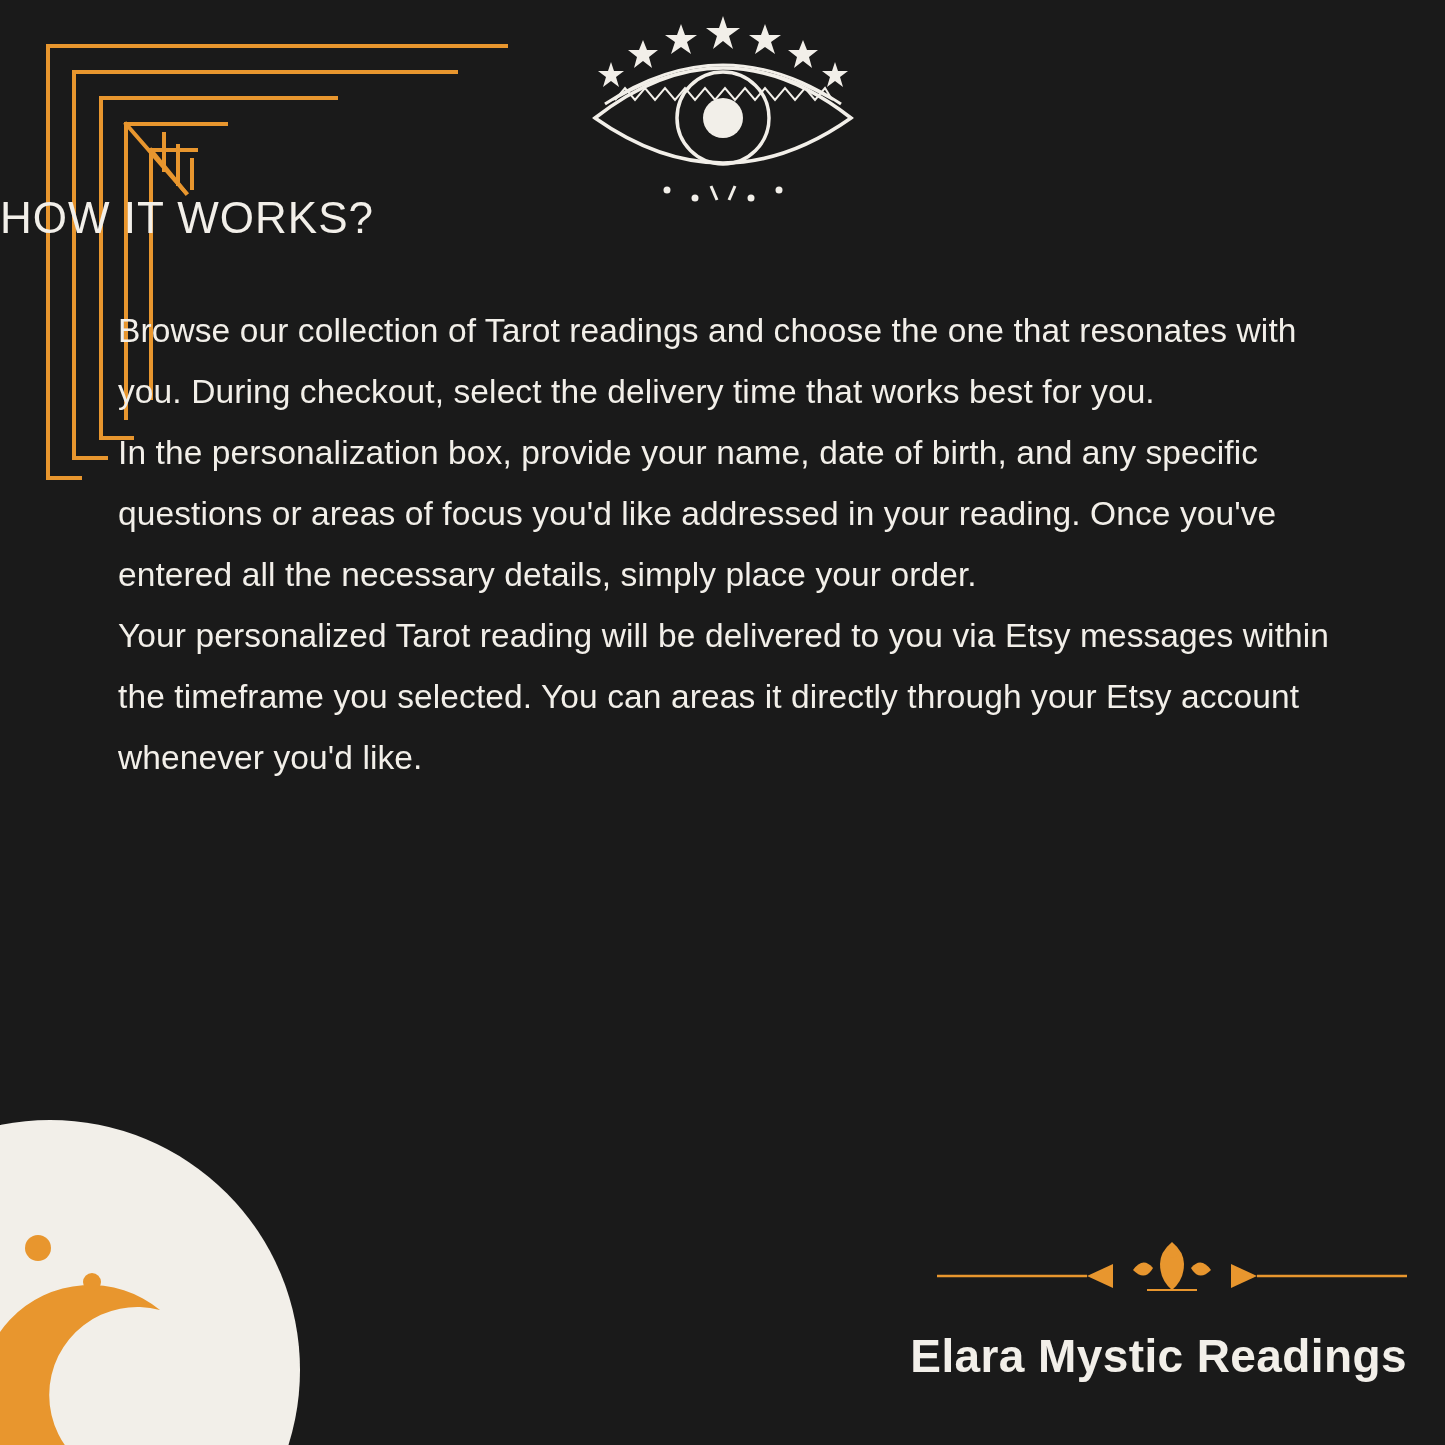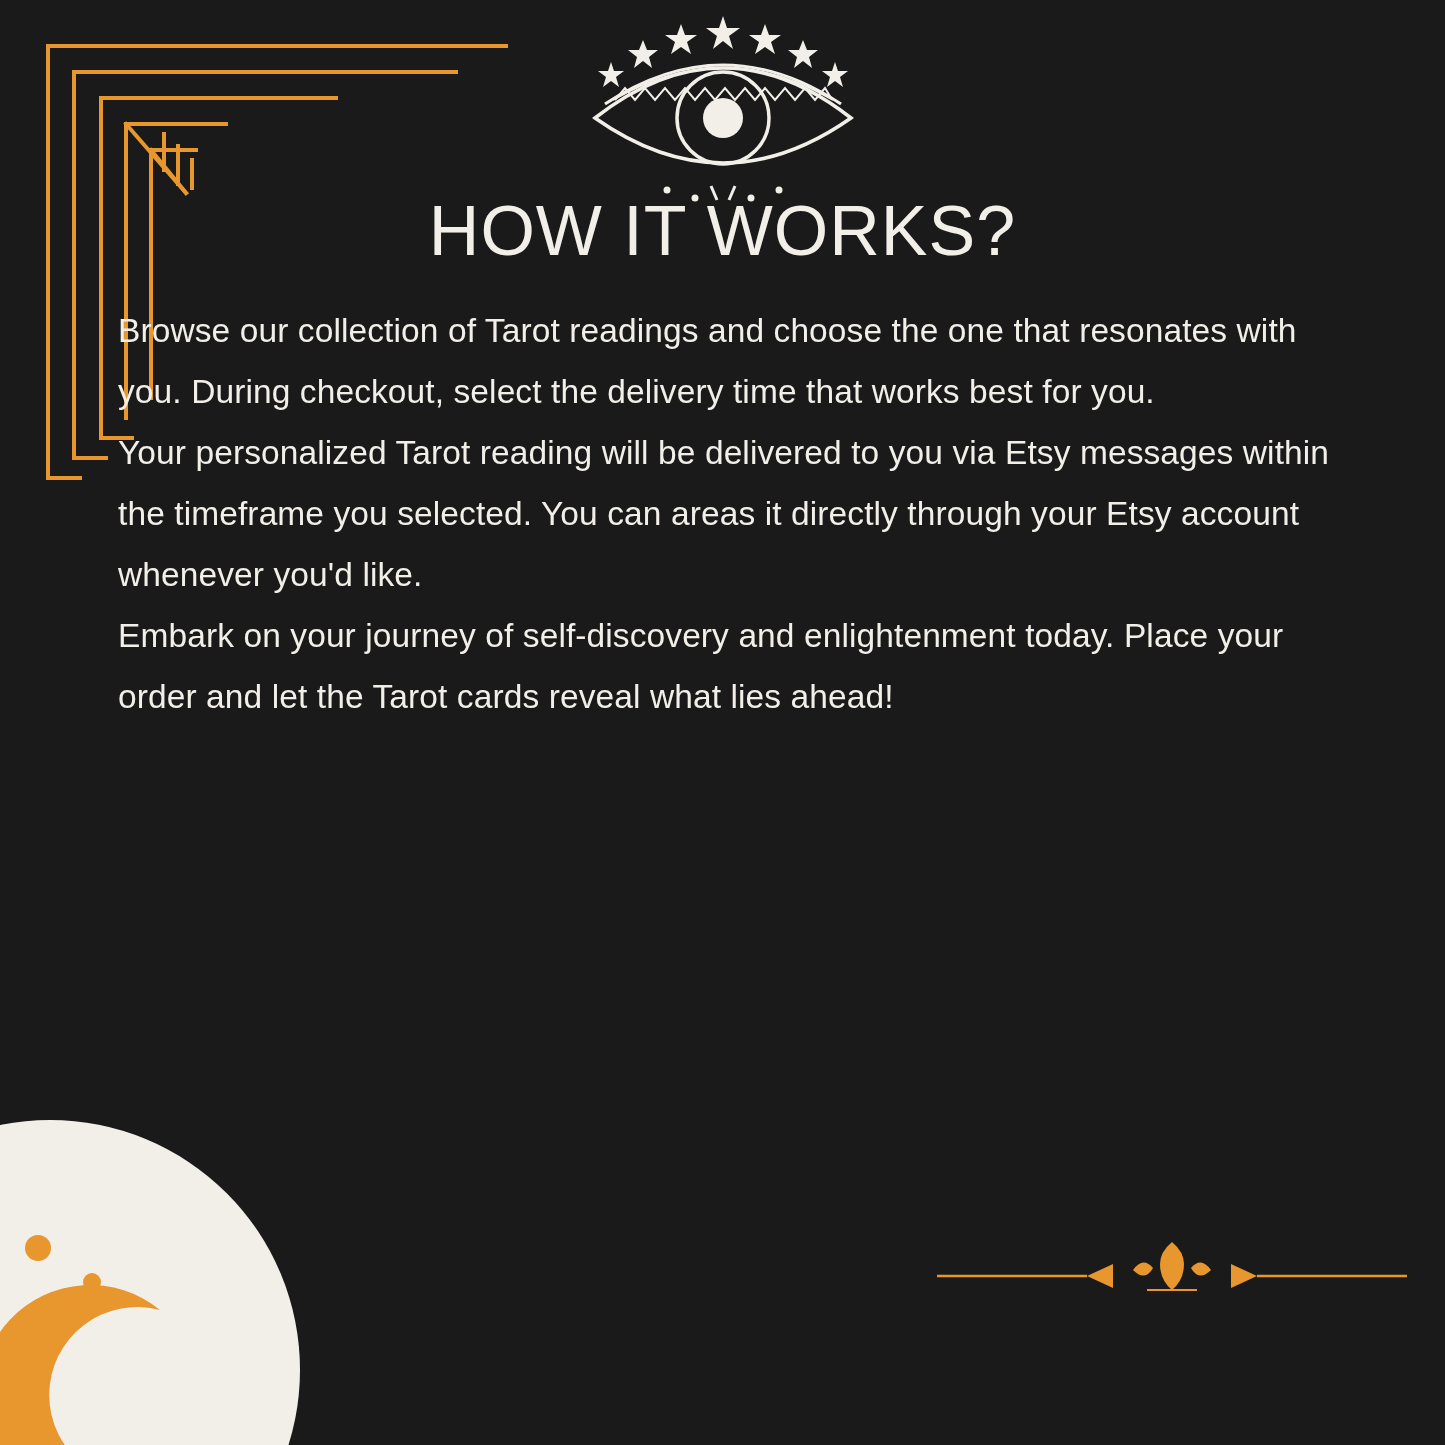--- a/index.html
+++ b/index.html
@@ -40,25 +40,24 @@
     width: 320px;
     height: 200px;
   }
 
   
   .heading {
     position: absolute;
     top: 196px;
     left: 0;
     width: 100%;
-    text-align: center;
     color: #f2efe9;
     font-family: "Liberation Sans", sans-serif;
     font-weight: 300;
-    font-size: 70px;
+    font-size: 44px;
     letter-spacing: 1px;
     line-height: 1;
   }
 
   
   .body-copy {
     position: absolute;
     top: 300px;
     left: 118px;
     width: 1215px;
@@ -156,22 +155,22 @@
       </g>
       <path d="M148 178 L154 192" stroke-width="3"></path>
       <path d="M172 178 L166 192" stroke-width="3"></path>
     </svg>
   </div>
 
   <div class="heading">HOW IT WORKS?</div>
 
   <div class="body-copy">
     <p>Browse our collection of Tarot readings and choose the one that resonates with you. During checkout, select the delivery time that works best for you.</p>
+    <p>In the personalization box, provide your name, date of birth, and any specific questions or areas of focus you'd like addressed in your reading. Once you've entered all the necessary details, simply place your order.</p>
     <p>Your personalized Tarot reading will be delivered to you via Etsy messages within the timeframe you selected. You can areas it directly through your Etsy account whenever you'd like.</p>
-    <p>Embark on your journey of self-discovery and enlightenment today. Place your order and let the Tarot cards reveal what lies ahead!</p>
   </div>
 
   <div class="moon-badge">
     <svg width="560" height="470" viewBox="0 0 560 470" fill="none">
       <circle cx="190" cy="250" r="250" fill="#f2efe9"></circle>
       <path d="M300 190 A 110 110 0 1 0 300 360 A 88 88 0 1 1 300 190 Z" fill="#e8962e"></path>
       <circle cx="178" cy="128" r="13" fill="#e8962e"></circle>
       <circle cx="232" cy="162" r="9" fill="#e8962e"></circle>
       <circle cx="130" cy="170" r="7" fill="#e8962e"></circle>
       <circle cx="100" cy="120" r="9" fill="#e8962e"></circle>
@@ -187,14 +186,15 @@
       <path d="M150 40 L176 28 L176 52 Z" fill="#e8962e" stroke="none"></path>
       <path d="M320 40 L294 28 L294 52 Z" fill="#e8962e" stroke="none"></path>
       <path d="M196 34 q10 -14 20 -2 q-8 14 -20 2 Z" fill="#e8962e" stroke="none"></path>
       <path d="M274 34 q-10 -14 -20 -2 q8 14 20 2 Z" fill="#e8962e" stroke="none"></path>
       <path d="M235 6 q-12 10 -12 22 q0 16 12 26 q12 -10 12 -26 q0 -12 -12 -22 Z" fill="#e8962e" stroke="none"></path>
       <circle cx="235" cy="16" r="6" fill="#e8962e" stroke="none"></circle>
       <path d="M210 54 L260 54" stroke-width="2"></path>
     </svg>
   </div>
 
+  <div class="brand-name">Elara Mystic Readings</div>
 
 </div>
 
 </body></html>

